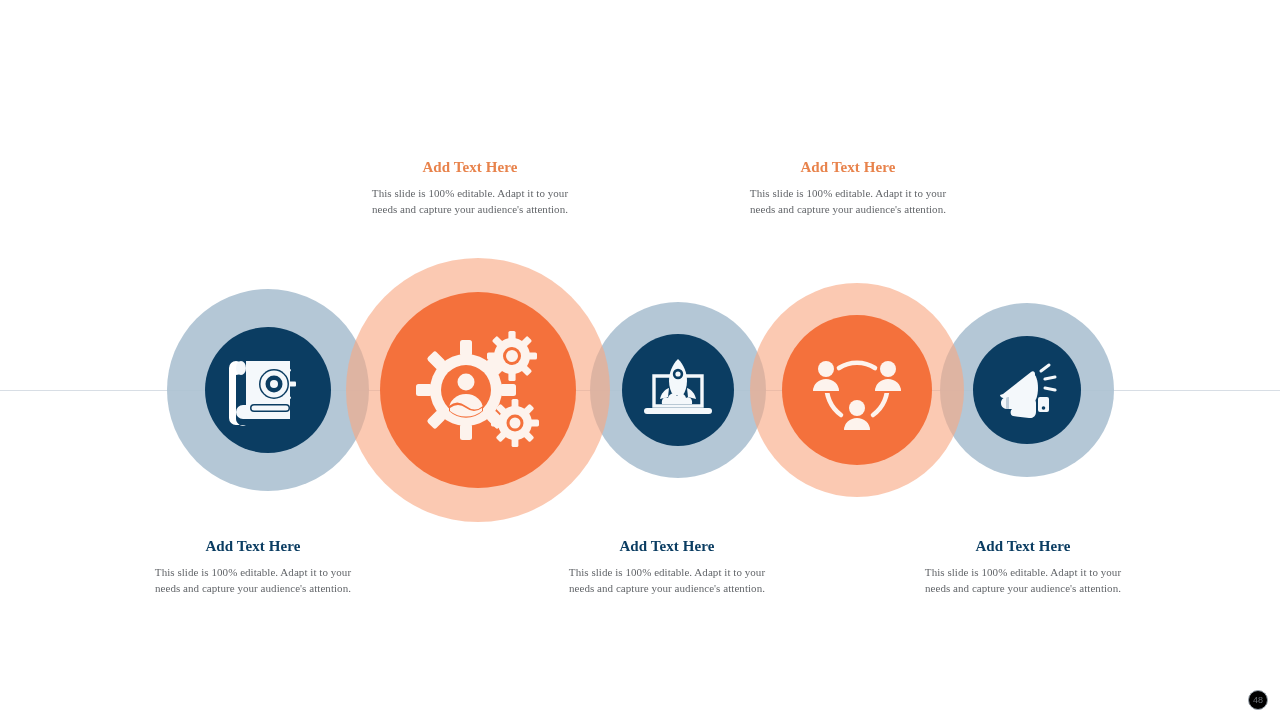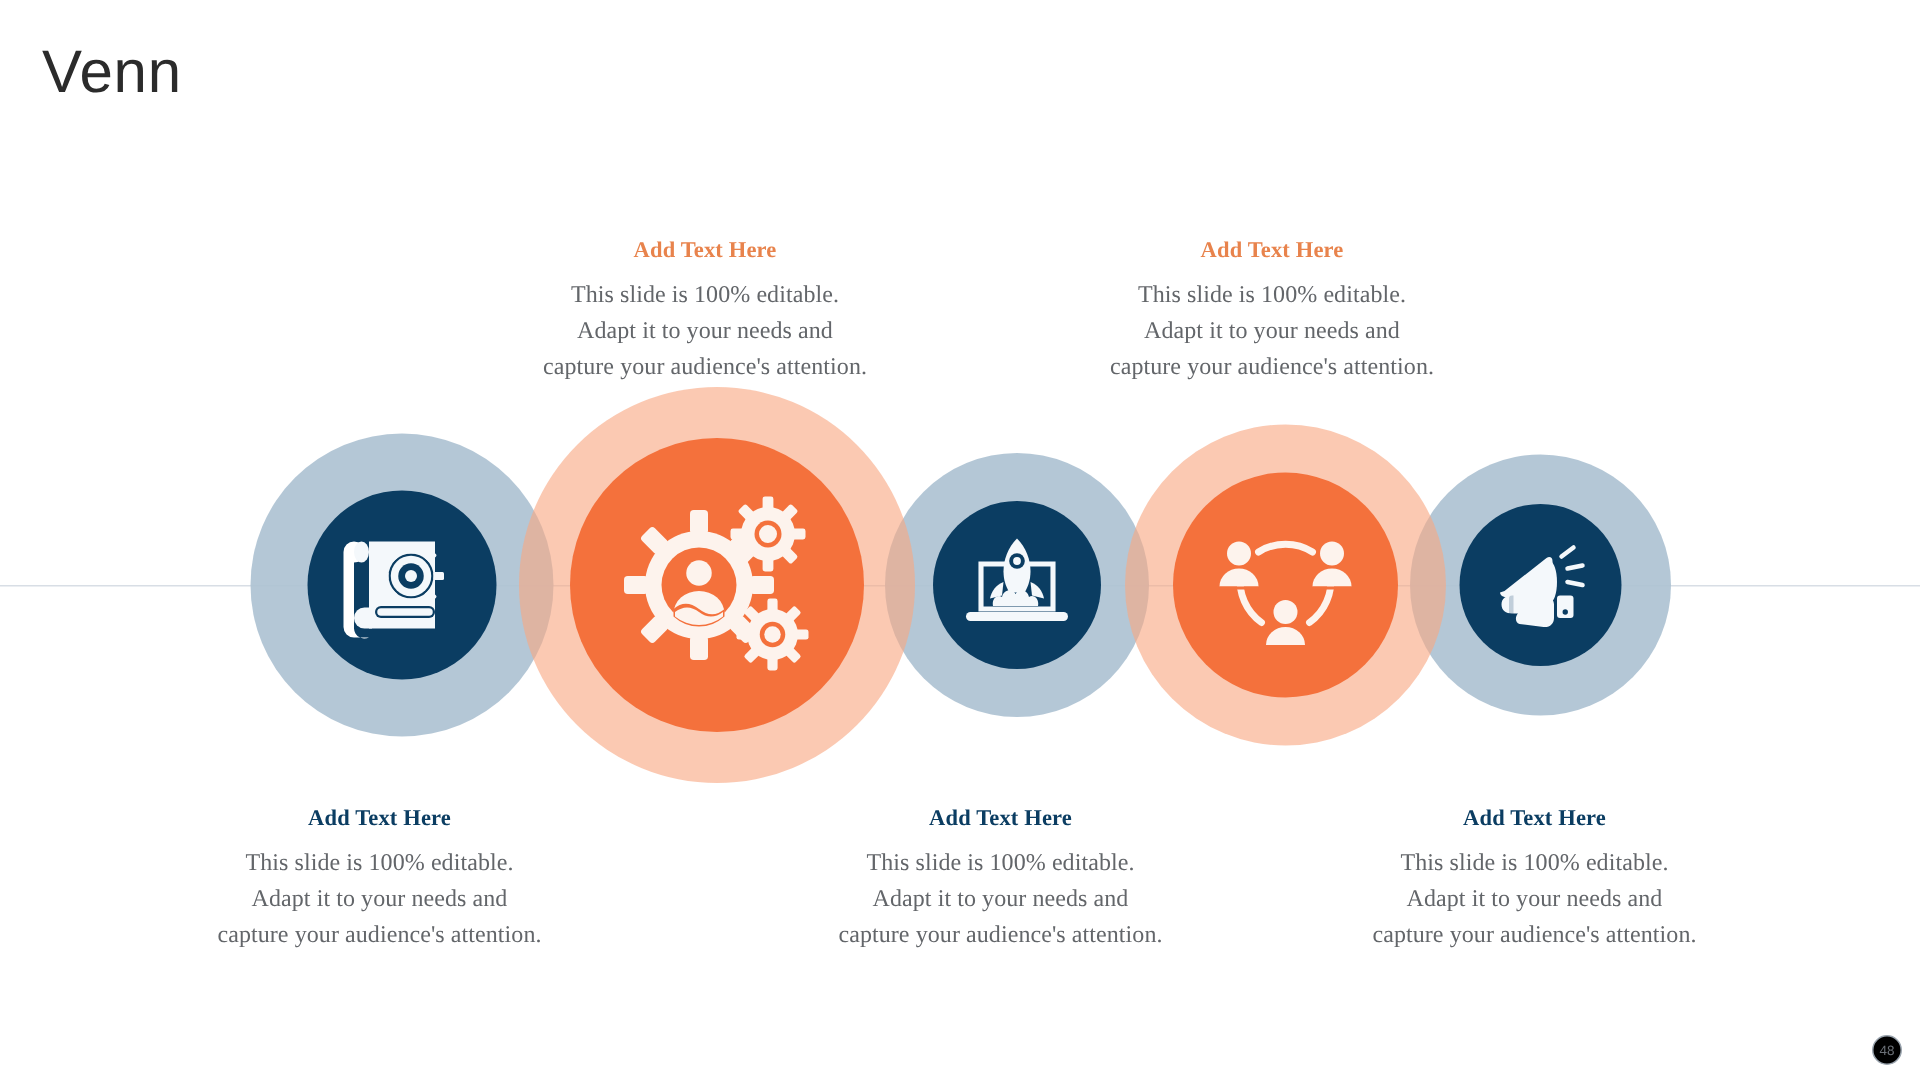--- a/index.html
+++ b/index.html
@@ -33,21 +33,21 @@
 
   
   .txt-block { position:absolute; text-align:center;font-family:Liberation Serif, serif; }
   .txt-head {
     font-size:15px; font-weight:700; line-height:1.3;
     letter-spacing:0.1px; margin-bottom:7px;
   }
   .txt-head.orange { color:#E8834C; }
   .txt-head.navy   { color:#0B3D62; }
   .txt-body {
-    font-size:16px; color:#63666a; line-height:1.52;
+    font-size:11px; color:#63666a; line-height:1.52;
     letter-spacing:0.05px;
   }
 
   
   .tb-top-1 { left:360px; top:158px; width:220px; }
   .tb-top-2 { left:738px; top:158px; width:220px; }
   
   .tb-bot-1 { left:143px; top:537px; width:220px; }
   .tb-bot-2 { left:557px; top:537px; width:220px; }
   .tb-bot-3 { left:913px; top:537px; width:220px; }
@@ -59,21 +59,20 @@
     border:1px solid #9aa4ae; color:#6b7077;
     font-size:9px; display:flex; align-items:center;
     justify-content:center; background:#000000;
   }
 </style>
 </head>
 <body>
 
 <div class="slide">
 
-  <div class="slide-title">Venn</div>
 
   <div class="center-rule"></div>
 
   <div class="venn-stage">
   <svg width="1280" height="720" viewBox="0 0 1280 720" xmlns="http://www.w3.org/2000/svg">
 
     <g>
       <circle cx="268" cy="390" r="101" fill="#AEC2D2" opacity="0.92"></circle>
       <circle cx="678" cy="390" r="88" fill="#AEC2D2" opacity="0.92"></circle>
       <circle cx="1027" cy="390" r="87" fill="#AEC2D2" opacity="0.92"></circle>

